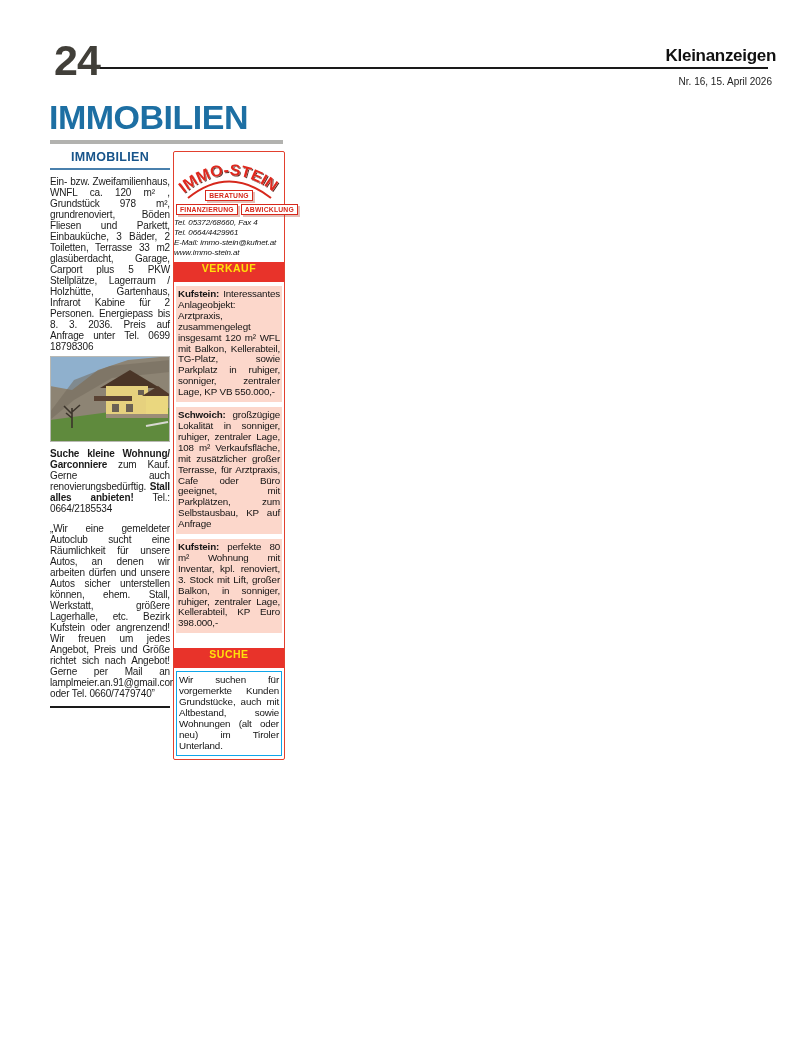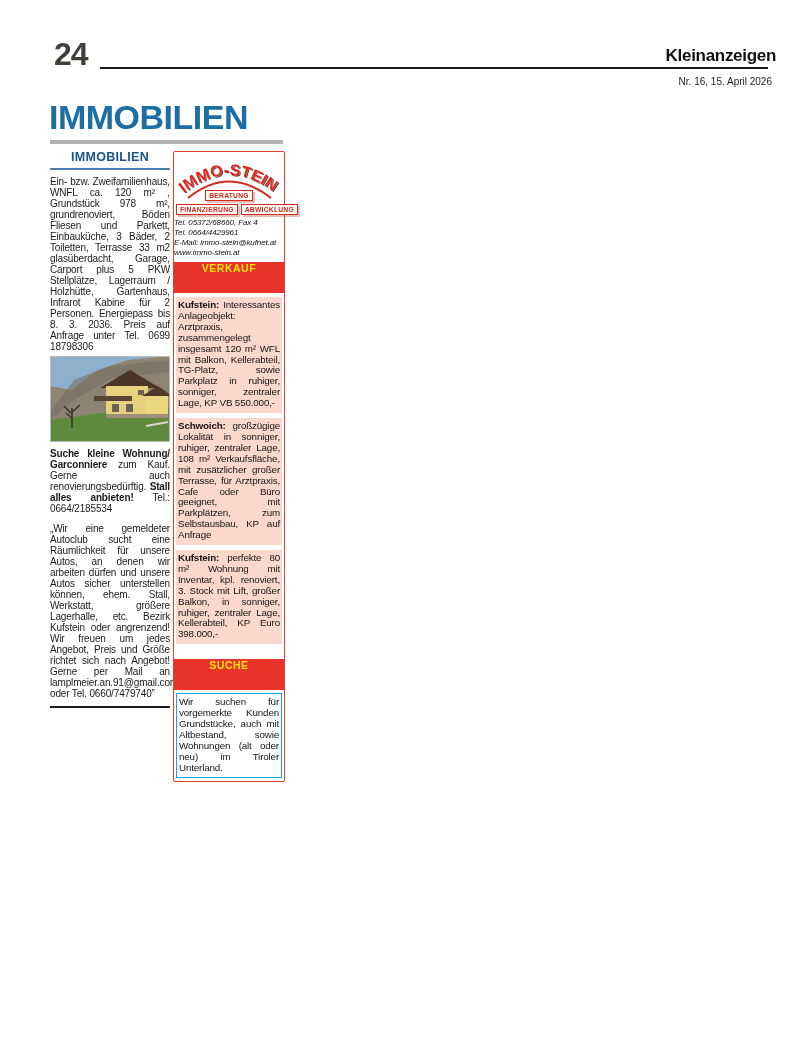--- a/index.html
+++ b/index.html
@@ -2,21 +2,21 @@
 <html lang="de"><head>
 <meta charset="utf-8">
 <style>
   html,body{margin:0;padding:0;background:#e9e9e9;}
   .page{
     position:relative;width:800px;height:1038px;background:#ffffff;
     font-family:"Liberation Sans","DejaVu Sans",sans-serif;
     color:#141414;overflow:hidden;margin:0 auto;
   }
   
-  .pagenum{position:absolute;left:54px;top:36px;font-size:32px;font-weight:bold;color:#413f39;letter-spacing:-1px;}
+  .pagenum{position:absolute;left:54px;top:36px;font-size:43px;font-weight:bold;color:#413f39;letter-spacing:-1px;}
   .headrule{position:absolute;left:100px;top:67px;width:668px;height:2px;background:#1a1a1a;}
   .masthead{position:absolute;right:24px;top:46px;font-size:17px;font-weight:bold;color:#111;letter-spacing:-0.3px;}
   .issue{position:absolute;right:28px;top:76px;font-size:10px;color:#222;}
   
   .section-title{position:absolute;left:49px;top:98px;margin:0;font-size:34px;font-weight:bold;color:#1d6fa3;letter-spacing:-0.5px;}
   .grayrule{position:absolute;left:50px;top:140px;width:233px;height:4px;background:#b2b2af;}
   
   .leftcol{position:absolute;left:50px;top:147px;width:120px;}
   .colhead{font-size:12.5px;font-weight:bold;color:#17548a;text-align:center;letter-spacing:0.3px;
            padding:3px 0 4px;border-bottom:2px solid #4a80ad;}
@@ -32,21 +32,21 @@
   .logo-wrap{position:relative;padding-top:2px;}
   .logo-svg{display:block;margin:0 auto;}
   .badge-row{display:flex;justify-content:center;gap:3px;padding:0 2px;}
   .badge-row.r1{margin-top:-10px;}
   .badge-row.r2{margin-top:3px;justify-content:space-between;}
   .badge{background:#fff;border:1px solid #d6281c;color:#d6281c;font-weight:bold;
          font-size:6.8px;letter-spacing:0.2px;padding:1px 3px;white-space:nowrap;
          box-shadow:2px 2px 0 rgba(176,72,52,0.35);}
   .contact{margin-top:3px;text-align:left;font-size:8px;line-height:10px;color:#111;letter-spacing:-0.1px;font-style:italic;}
   .banner{margin-top:4px;background:#e8332a;color:#ffe10a;font-weight:bold;font-size:10.5px;
-          line-height:13px;height:31px;text-align:center;letter-spacing:0.5px;}
+          line-height:13px;height:20px;text-align:center;letter-spacing:0.5px;}
   .banner.suche{margin-top:0;}
   .listings{padding:4px 2px 10px;}
   .listing{background:#fcd7cb;padding:3px 2px 4px;margin-bottom:5px;
            font-size:9.8px;line-height:10.9px;letter-spacing:-0.15px;text-align:justify;
            hyphens:auto;-webkit-hyphens:auto;color:#141414;}
   .listing .b{font-weight:bold;}
   .suchebox{margin:3px 2px 3px;border:1px solid #0ea5e9;background:#fff;padding:3px 2px;
             font-size:9.8px;line-height:10.9px;letter-spacing:-0.15px;text-align:justify;
             hyphens:auto;-webkit-hyphens:auto;color:#141414;}
 </style>

